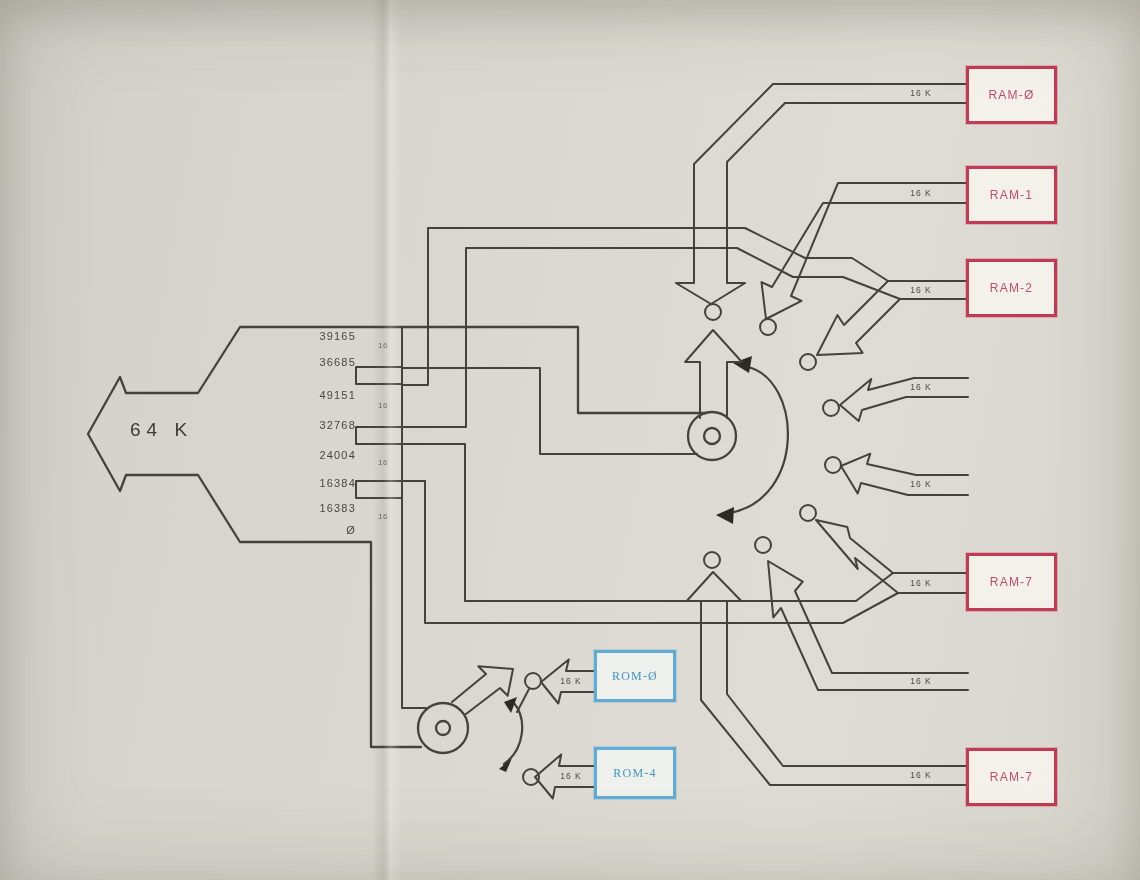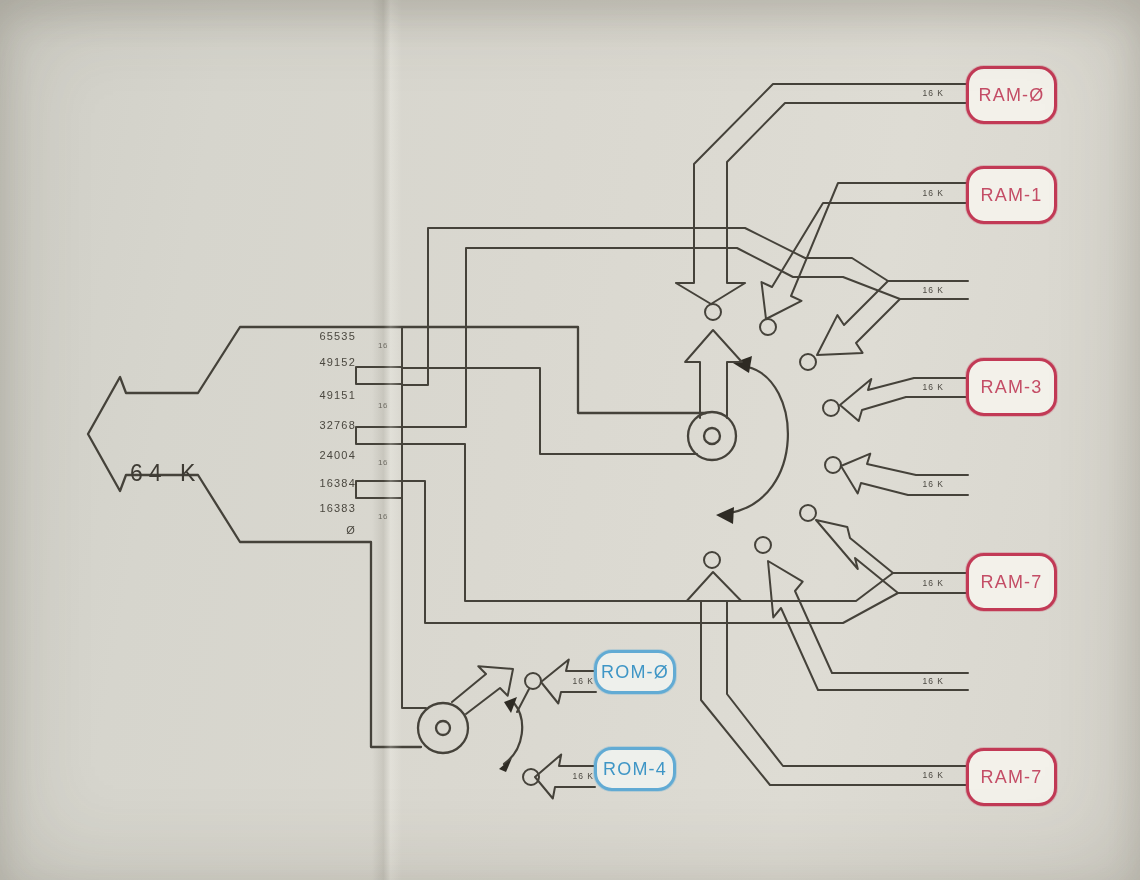--- a/index.html
+++ b/index.html
@@ -16,30 +16,30 @@
   #stage .crease{
     position:absolute;top:0;left:372px;width:30px;height:880px;pointer-events:none;
     background:linear-gradient(90deg, rgba(92,88,74,0) 0%, rgba(92,88,74,.13) 38%,
       rgba(248,247,240,.28) 62%, rgba(92,88,74,0) 100%);
   }
   svg{position:absolute;left:0;top:0;}
   svg *{vector-effect:none;}
   .lbl{position:absolute;color:#45423a;white-space:nowrap;}
   .addr{width:66px;left:290px;text-align:right;font-size:11px;letter-spacing:1.2px;color:#4a473f;}
   .tick{left:378px;font-size:8px;letter-spacing:.5px;color:#55524a;opacity:.85;}
-  .buslbl{width:46px;text-align:right;font-size:8.5px;letter-spacing:1px;color:#4c4942;}
+  .buslbl{width:46px;text-align:center;font-size:8.5px;letter-spacing:1px;color:#4c4942;}
   .bank{
     position:absolute;box-sizing:border-box;display:flex;align-items:center;justify-content:center;
-    font-size:18px;letter-spacing:1.2px;border-radius:18px;
+    font-size:12px;letter-spacing:1.2px;
   }
   .ram{left:966px;width:91px;height:58px;border:3.5px solid #c23a56;background:#f3f1ea;color:#c44d66;
        box-shadow:0 0 0 1px rgba(194,58,86,.25);}
-  .rom{left:594px;width:82px;height:44px;border:3.5px solid #62abd4;background:#eef0ec;color:#3f96c6;
-       box-shadow:0 0 0 1px rgba(98,171,212,.3);}
-  .big64{left:130px;top:419px;font-size:23px;letter-spacing:6px;color:#3e3b34;margin-top:41px;}
+  .rom{left:594px;width:82px;height:52px;border:3.5px solid #62abd4;background:#eef0ec;color:#3f96c6;
+       box-shadow:0 0 0 1px rgba(98,171,212,.3);font-family:Liberation Serif, serif;}
+  .big64{left:130px;top:419px;font-size:19px;letter-spacing:6px;color:#3e3b34;}
 </style>
 </head>
 <body>
 
 <div id="stage">
 
   <svg id="art" width="1140" height="880" viewBox="0 0 1140 880">
     <g fill="none" stroke="#45423a" stroke-width="2" stroke-linejoin="round" stroke-linecap="round">
 
       <path stroke-width="2.3" d="M 706,413 L 578,413 L 578,327 L 240,327 L 198,393 L 126,393 L 120,377 L 88,434 L 120,491
@@ -97,37 +97,37 @@
         <path d="M 968.0,766.0 L 783.0,766.0 L 727.0,694.0 L 727.0,601.0 L 741.3,601.0 L 713.0,572.0 L 686.7,601.0 L 701.0,601.0 L 701.0,700.0 L 770.0,785.0 L 968.0,785.0"></path>
         <path d="M 727.0,418.0 L 727.0,362.0 L 741.9,362.0 L 713.0,330.0 L 685.1,362.0 L 700.0,362.0 L 700.0,418.0"></path>
         <path d="M 596.0,671.0 L 566.0,671.0 L 568.8,659.5 L 541.0,682.0 L 558.3,703.5 L 561.0,692.0 L 596.0,692.0"></path>
         <path d="M 595.0,766.0 L 559.0,766.0 L 561.2,754.5 L 535.0,777.0 L 552.8,798.5 L 555.0,787.0 L 595.0,787.0"></path>
         <path d="M 452.0,702.0 L 486.0,674.0 L 478.3,666.3 L 513.0,669.0 L 507.7,695.7 L 500.0,688.0 L 466.0,714.0"></path>
       </g>
   </svg>
 
   <div class="lbl big64">64 K</div>
 
-  <div class="lbl addr" style="top:330px">65535</div>
-  <div class="lbl addr" style="top:356px">49152</div>
+  <div class="lbl addr" style="top:330px">39165</div>
+  <div class="lbl addr" style="top:356px">36685</div>
   <div class="lbl addr" style="top:389px">49151</div>
   <div class="lbl addr" style="top:419px">32768</div>
   <div class="lbl addr" style="top:449px">24004</div>
   <div class="lbl addr" style="top:477px">16384</div>
   <div class="lbl addr" style="top:502px">16383</div>
   <div class="lbl addr" style="top:524px">Ø</div>
 
   <div class="lbl tick" style="top:341px">16</div>
   <div class="lbl tick" style="top:401px">16</div>
   <div class="lbl tick" style="top:458px">16</div>
   <div class="lbl tick" style="top:512px">16</div>
 
   <div class="bank ram" style="top:66px">RAM-Ø</div>
   <div class="bank ram" style="top:166px">RAM-1</div>
-  <div class="bank ram" style="top:358px">RAM-3</div>
+  <div class="bank ram" style="top:259px">RAM-2</div>
   <div class="bank ram" style="top:553px">RAM-7</div>
   <div class="bank ram" style="top:748px">RAM-7</div>
 
   <div class="lbl buslbl" style="left:898px;top:88px">16 K</div>
   <div class="lbl buslbl" style="left:898px;top:188px">16 K</div>
   <div class="lbl buslbl" style="left:898px;top:285px">16 K</div>
   <div class="lbl buslbl" style="left:898px;top:382px">16 K</div>
   <div class="lbl buslbl" style="left:898px;top:479px">16 K</div>
   <div class="lbl buslbl" style="left:898px;top:578px">16 K</div>
   <div class="lbl buslbl" style="left:898px;top:676px">16 K</div>

